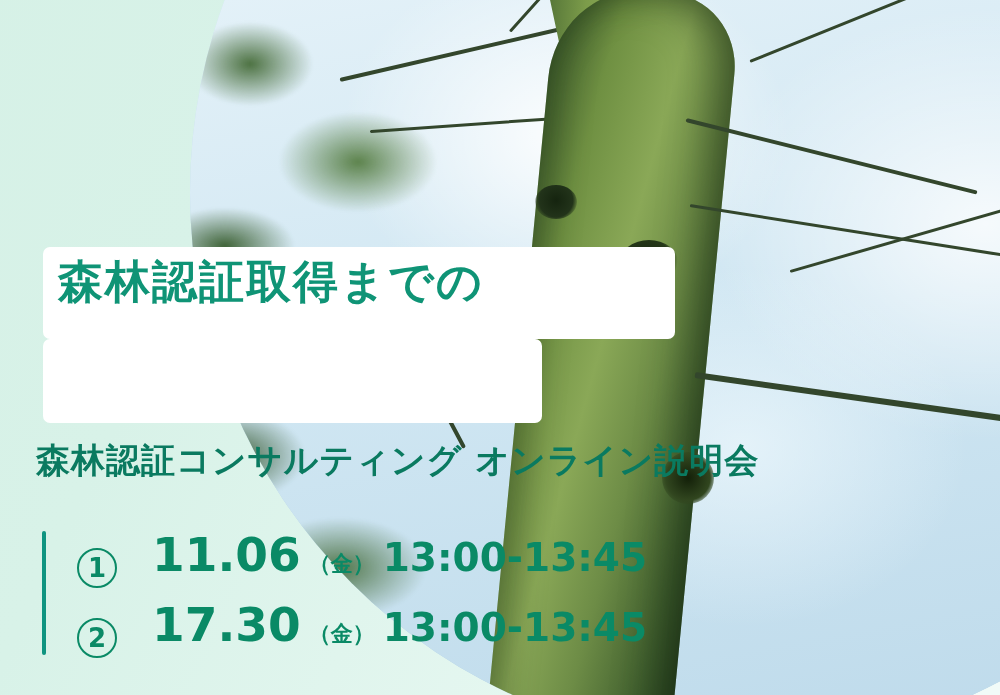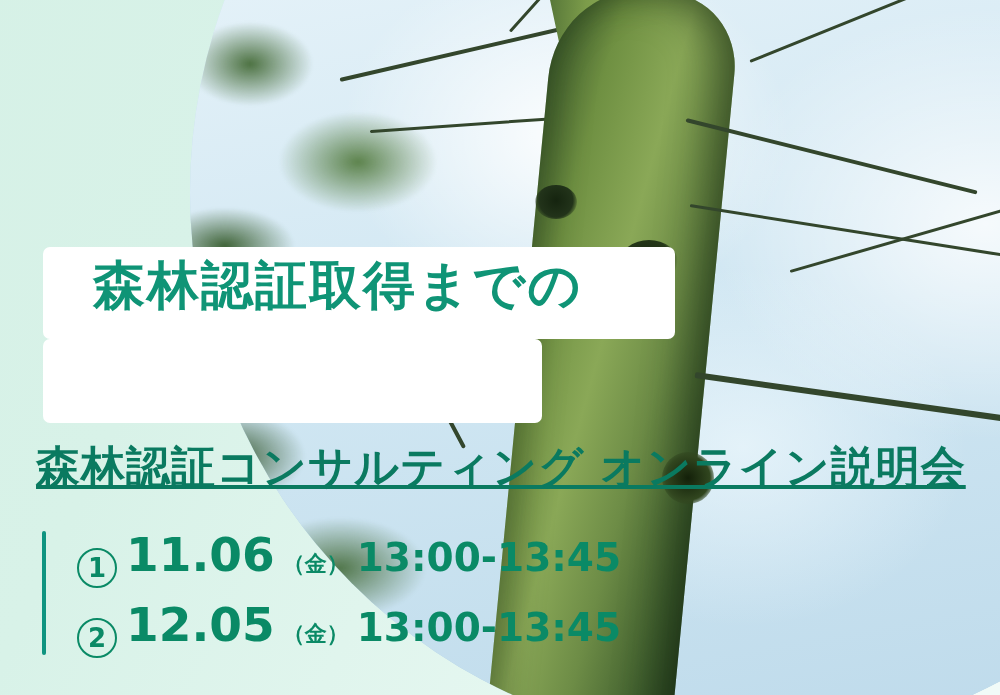--- a/index.html
+++ b/index.html
@@ -176,41 +176,39 @@
     position: absolute;
     background: #ffffff;
     border-radius: 7px;
   }
   .title-box-1 { left: 43px;  top: 247px; width: 632px; height: 92px; }
   .title-box-2 { left: 43px;  top: 339px; width: 499px; height: 84px; }
 
   .title-line {
     position: absolute;
     color: #0f9476;
-    font-size: 52px;
+    font-size: 45px;
     font-weight: 700;
     letter-spacing: 2px;
     line-height: 1;
     white-space: nowrap;
-    margin-left: 35px;
   }
   .title-line-1 { left: 58px; top: 259px; }
   .title-line-2 { left: 58px; top: 348px; }
 
   
   .subtitle {
     position: absolute;
     left: 36px;
     top: 438px;
     color: #0a7a60;
-    font-size: 44px;
+    font-size: 34px;
     font-weight: 700;
     letter-spacing: 1px;
     white-space: nowrap;
-    text-decoration: underline;
   }
 
   
   .date-rule {
     position: absolute;
     left: 42px;
     top: 531px;
     width: 4px;
     height: 124px;
     background: #0f9480;
@@ -239,20 +237,21 @@
     line-height: 1;
     color: #0a8a66;
     margin-right: 9px;
     transform: translateY(6px);
     box-sizing: border-box;
   }
   .date-md {
     font-size: 47px;
     font-weight: 700;
     letter-spacing: 0px;
+    margin-left: 26px;
   }
   .date-dow {
     font-size: 22px;
     font-weight: 700;
     margin: 0 8px 0 8px;
   }
   .date-time {
     font-size: 39px;
     font-weight: 700;
     letter-spacing: 0px;
@@ -301,18 +300,18 @@
 
   <div class="date-row date-row-1">
     <span class="circ-num">1</span>
     <span class="date-md">11.06</span>
     <span class="date-dow">（金）</span>
     <span class="date-time">13:00-13:45</span>
   </div>
 
   <div class="date-row date-row-2">
     <span class="circ-num">2</span>
-    <span class="date-md">12.05</span>
+    <span class="date-md">17.30</span>
     <span class="date-dow">（金）</span>
     <span class="date-time">13:00-13:45</span>
   </div>
 
 </div>
 
 </body></html>

